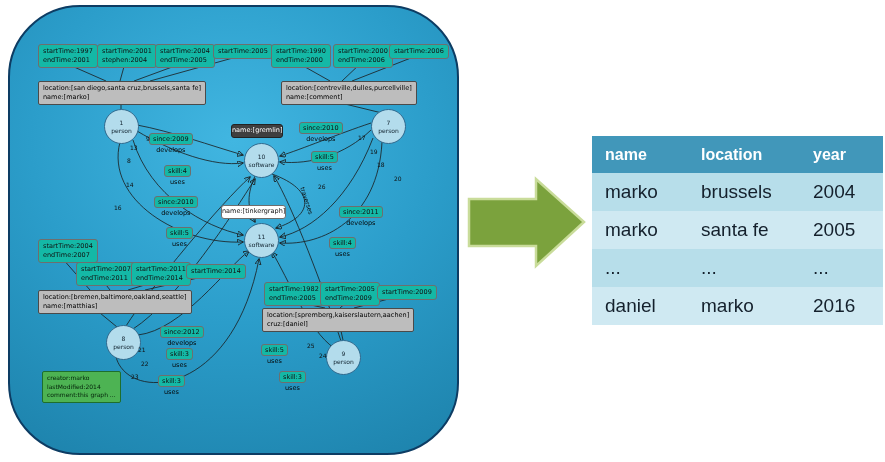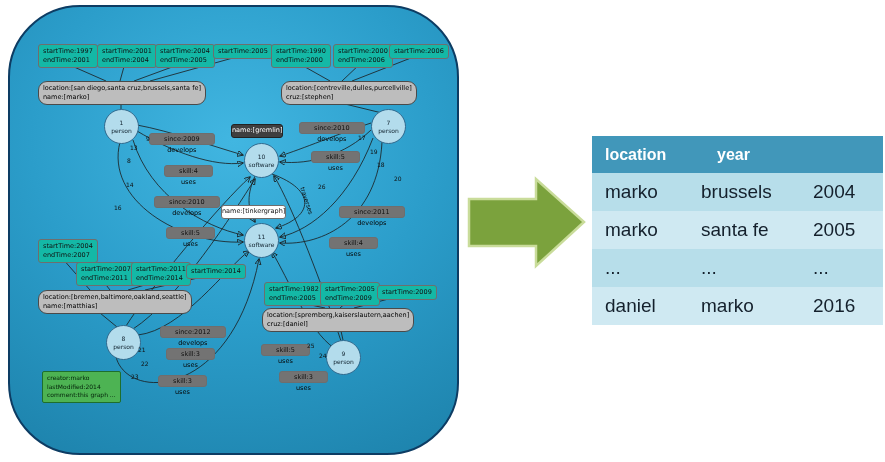--- a/index.html
+++ b/index.html
@@ -9,30 +9,30 @@
   
   #panel{position:absolute;left:8px;top:5px;width:451px;height:450px;border-radius:72px;
          border:2px solid #0d3c63;box-sizing:border-box;
          background:radial-gradient(95% 85% at 50% 30%, #41b6e1 0%, #2b9dca 48%, #1c80a9 100%);
          z-index:0;}
   #edges{position:absolute;left:0;top:0;width:885px;height:462px;z-index:1;pointer-events:none;}
   #edges path{fill:none;stroke:#1a1a1a;stroke-width:.8;}
 
   .pbox{position:absolute;z-index:3;background:#14b8a6;border:1px solid #6e6e6e;border-radius:3px;
         padding:2px 4px;font-size:6.5px;line-height:1.35;color:#111;white-space:pre-line;}
-  .ibox{position:absolute;z-index:3;background:#bdbdbd;border:1px solid #4a4a4a;border-radius:9px;
+  .ibox{position:absolute;z-index:3;background:#bdbdbd;border:1px solid #4a4a4a;border-radius:2px;
         padding:2px 4px;font-size:6.5px;line-height:1.4;color:#000;white-space:pre-line;}
   .nbox{position:absolute;z-index:3;border-radius:3px;padding:2px 0;font-size:6.5px;line-height:1.2;}
   .nbox.dark{background:#3f3f3f;color:#fff;border:1px solid #222;}
   .nbox.light{background:#fff;color:#111;border:1px solid #6e6e6e;}
   .node{position:absolute;z-index:3;width:33px;height:33px;border-radius:50%;
         background:#b3dcec;border:1px solid #2f6a8f;display:flex;align-items:center;justify-content:center;
         text-align:center;font-size:6px;line-height:1.3;white-space:pre-line;color:#10222e;}
   .elg{position:absolute;z-index:3;display:flex;flex-direction:column;align-items:center;gap:1px;}
-  .ebox{background:#737373;border:1px solid #6e6e6e;border-radius:3px;padding:1px 14px;font-size:6.5px;color:#111;}
+  .ebox{background:#14b8a6;border:1px solid #6e6e6e;border-radius:3px;padding:1px 3px;font-size:6.5px;color:#111;}
   .everb{font-size:6.5px;color:#050505;}
   .enum{position:absolute;z-index:3;font-size:6px;color:#101010;}
   #traverses{position:absolute;left:306px;top:186px;z-index:3;font-size:6px;color:#0a0a0a;
              transform:rotate(72deg);transform-origin:left top;}
   #metabox{position:absolute;left:42px;top:371px;z-index:3;background:#4db353;border:1px solid #1e6e2d;
            border-radius:2px;padding:2px 4px;font-size:6px;line-height:1.45;color:#04220a;white-space:pre-line;}
 
   
   #arrow{position:absolute;left:0;top:0;width:885px;height:462px;z-index:2;pointer-events:none;}
 
@@ -100,21 +100,21 @@
       <path d="M138,335 C182,330 226,268 249,251" marker-end="url(#ah)"></path>
       <path d="M116,357 C128,402 232,398 259,259" marker-end="url(#ah)"></path>
       <path d="M341,341 C324,290 292,205 274,176" marker-end="url(#ah)"></path>
       <path d="M334,348 C308,330 288,278 272,252" marker-end="url(#ah)"></path>
     </g>
   </svg>
 
   <div class="pbox" style="left:38px;top:44px">startTime:1997
 endTime:2001</div>
   <div class="pbox" style="left:97px;top:44px">startTime:2001
-endTime:2004</div>
+stephen:2004</div>
   <div class="pbox" style="left:155px;top:44px">startTime:2004
 endTime:2005</div>
   <div class="pbox" style="left:213px;top:44px">startTime:2005</div>
   <div class="pbox" style="left:271px;top:44px">startTime:1990
 endTime:2000</div>
   <div class="pbox" style="left:333px;top:44px">startTime:2000
 endTime:2006</div>
   <div class="pbox" style="left:389px;top:44px">startTime:2006</div>
 
   <div class="pbox" style="left:38px;top:239px">startTime:2004
@@ -126,21 +126,21 @@
   <div class="pbox" style="left:186px;top:264px">startTime:2014</div>
   <div class="pbox" style="left:264px;top:282px">startTime:1982
 endTime:2005</div>
   <div class="pbox" style="left:320px;top:282px">startTime:2005
 endTime:2009</div>
   <div class="pbox" style="left:377px;top:285px">startTime:2009</div>
 
   <div class="ibox" style="left:38px;top:81px">location:[san diego,santa cruz,brussels,santa fe]
 name:[marko]</div>
   <div class="ibox" style="left:281px;top:81px">location:[centreville,dulles,purcellville]
-cruz:[stephen]</div>
+name:[comment]</div>
   <div class="ibox" style="left:38px;top:290px">location:[bremen,baltimore,oakland,seattle]
 name:[matthias]</div>
   <div class="ibox" style="left:262px;top:308px">location:[spremberg,kaiserslautern,aachen]
 cruz:[daniel]</div>
 
   <div class="nbox dark" style="left:231px;top:124px">name:[gremlin]</div>
   <div class="nbox light" style="left:221px;top:205px">name:[tinkergraph]</div>
 
   <div class="node" style="left:104px;top:109px">1
 person</div>
@@ -229,20 +229,21 @@
   <div id="metabox">creator:marko
 lastModified:2014
 comment:this graph ...</div>
 
   <svg id="arrow" viewBox="0 0 885 462">
     <polygon points="469,199 536,199 536,179 584,222 536,266 536,246 469,246" fill="#7ba23d" stroke="#c9dc9a" stroke-width="2.5"></polygon>
   </svg>
 
   <div id="table">
     <div class="trow thead">
+      <div class="tc c1">name</div>
       <div class="tc c2">location</div>
       <div class="tc c3">year</div>
     </div>
     <div class="trow row-a">
       <div class="tc c1">marko</div>
       <div class="tc c2">brussels</div>
       <div class="tc c3">2004</div>
     </div>
     <div class="trow row-b">
       <div class="tc c1">marko</div>

